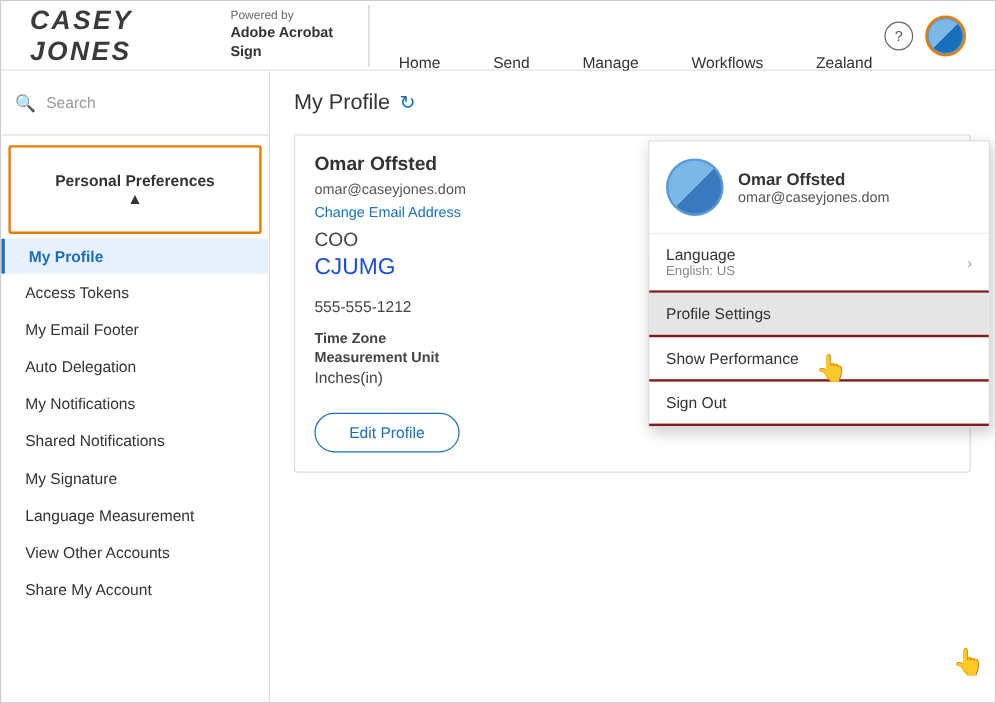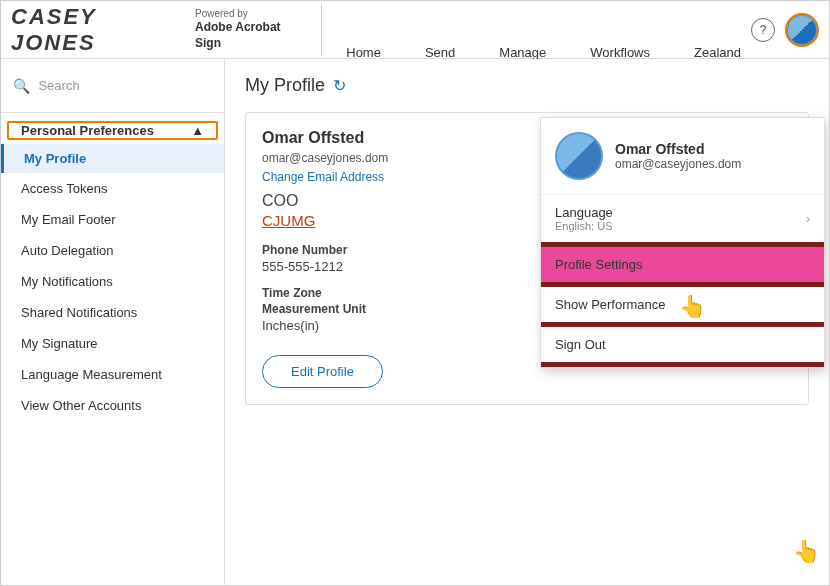--- a/index.html
+++ b/index.html
@@ -12,21 +12,21 @@
       overflow: hidden;
       border: 1px solid #ccc;
     }
 
     
     .header {
       display: flex;
       align-items: center;
       height: 58px;
       border-bottom: 1px solid #ddd;
-      padding: 0 10px;
+      padding: 0 24px;
       background: #fff;
     }
     .logo-area {
       display: flex;
       align-items: center;
       gap: 10px;
       border-right: 1px solid #ccc;
       padding-right: 14px;
       margin-right: 14px;
     }
@@ -125,29 +125,30 @@
       color: #999;
       font-size: 13px;
     }
     .sidebar-section {
       padding: 4px 0;
     }
     .sidebar-category {
       display: flex;
       align-items: center;
       justify-content: space-between;
-      padding: 0 12px;
+      padding: 20px 12px;
       cursor: pointer;
       border: 2px solid #e87c00;
       background: #fff;
       color: #333;
       font-weight: bold;
       font-size: 13px;
       margin: 4px 6px;
       border-radius: 2px;
+      flex-direction: column;
     }
     .sidebar-item-active {
       background: #e8f0fb;
       color: #1a6fba;
       font-weight: bold;
       padding: 7px 20px;
       cursor: pointer;
       border-left: 3px solid #1a6fba;
       font-size: 13px;
     }
@@ -205,24 +206,23 @@
       cursor: pointer;
       font-size: 12px;
       text-decoration: none;
     }
     .profile-title {
       margin-top: 8px;
       color: #444;
       font-size: 16px;
     }
     .profile-company {
-      color: #c2410c;
-      font-size: 15px;
+      color: #1d4ed8;
+      font-size: 19px;
       margin-top: 2px;
-      text-decoration: underline;
     }
     .info-section {
       margin-top: 14px;
     }
     .info-label {
       font-weight: bold;
       font-size: 12px;
       color: #444;
       margin-bottom: 2px;
     }
@@ -351,25 +351,25 @@
       color: #555;
     }
     .dropdown-menu-item {
       display: flex;
       align-items: center;
       justify-content: space-between;
       padding: 10px 14px;
       cursor: pointer;
       font-size: 13px;
       color: #333;
-      border-bottom: 5px solid #7f1d1d;
+      border-bottom: 2px solid #7f1d1d;
       gap: 40px;
     }
     .dropdown-menu-item.highlighted {
-      background: #ec4899;
+      background: #e5e5e5;
     }
     .lang-sub {
       font-size: 11px;
       color: #888;
     }
     .chevron-right { color: #999; font-size: 12px; }
 
     
     .cursor-hand {
       position: absolute;
@@ -420,38 +420,38 @@
       </div>
       <div class="sidebar-item-active">My Profile</div>
       <div class="sidebar-item">Access Tokens</div>
       <div class="sidebar-item">My Email Footer</div>
       <div class="sidebar-item">Auto Delegation</div>
       <div class="sidebar-item">My Notifications</div>
       <div class="sidebar-item">Shared Notifications</div>
       <div class="sidebar-item">My Signature</div>
       <div class="sidebar-item">Language Measurement</div>
       <div class="sidebar-item">View Other Accounts</div>
+      <div class="sidebar-item">Share My Account</div>
     </div>
   </div>
 
   <div class="content">
     <div class="page-title-row">
       <h1 class="page-title">My Profile</h1>
       <span class="refresh-icon">↻</span>
     </div>
 
     <div class="profile-card">
       <div class="profile-name">Omar Offsted</div>
       <div class="profile-email">omar@caseyjones.dom</div>
       <a class="change-email-link">Change Email Address</a>
       <div class="profile-title">COO</div>
       <div class="profile-company">CJUMG</div>
 
       <div class="info-section">
-        <div class="info-label">Phone Number</div>
         <div class="info-value">555-555-1212</div>
         <div class="info-label">Time Zone</div>
         <div class="info-label">Measurement Unit</div>
         <div class="info-value">Inches(in)</div>
       </div>
 
       <button class="edit-profile-btn">Edit Profile</button>
     </div>
 
     <div class="right-section">

